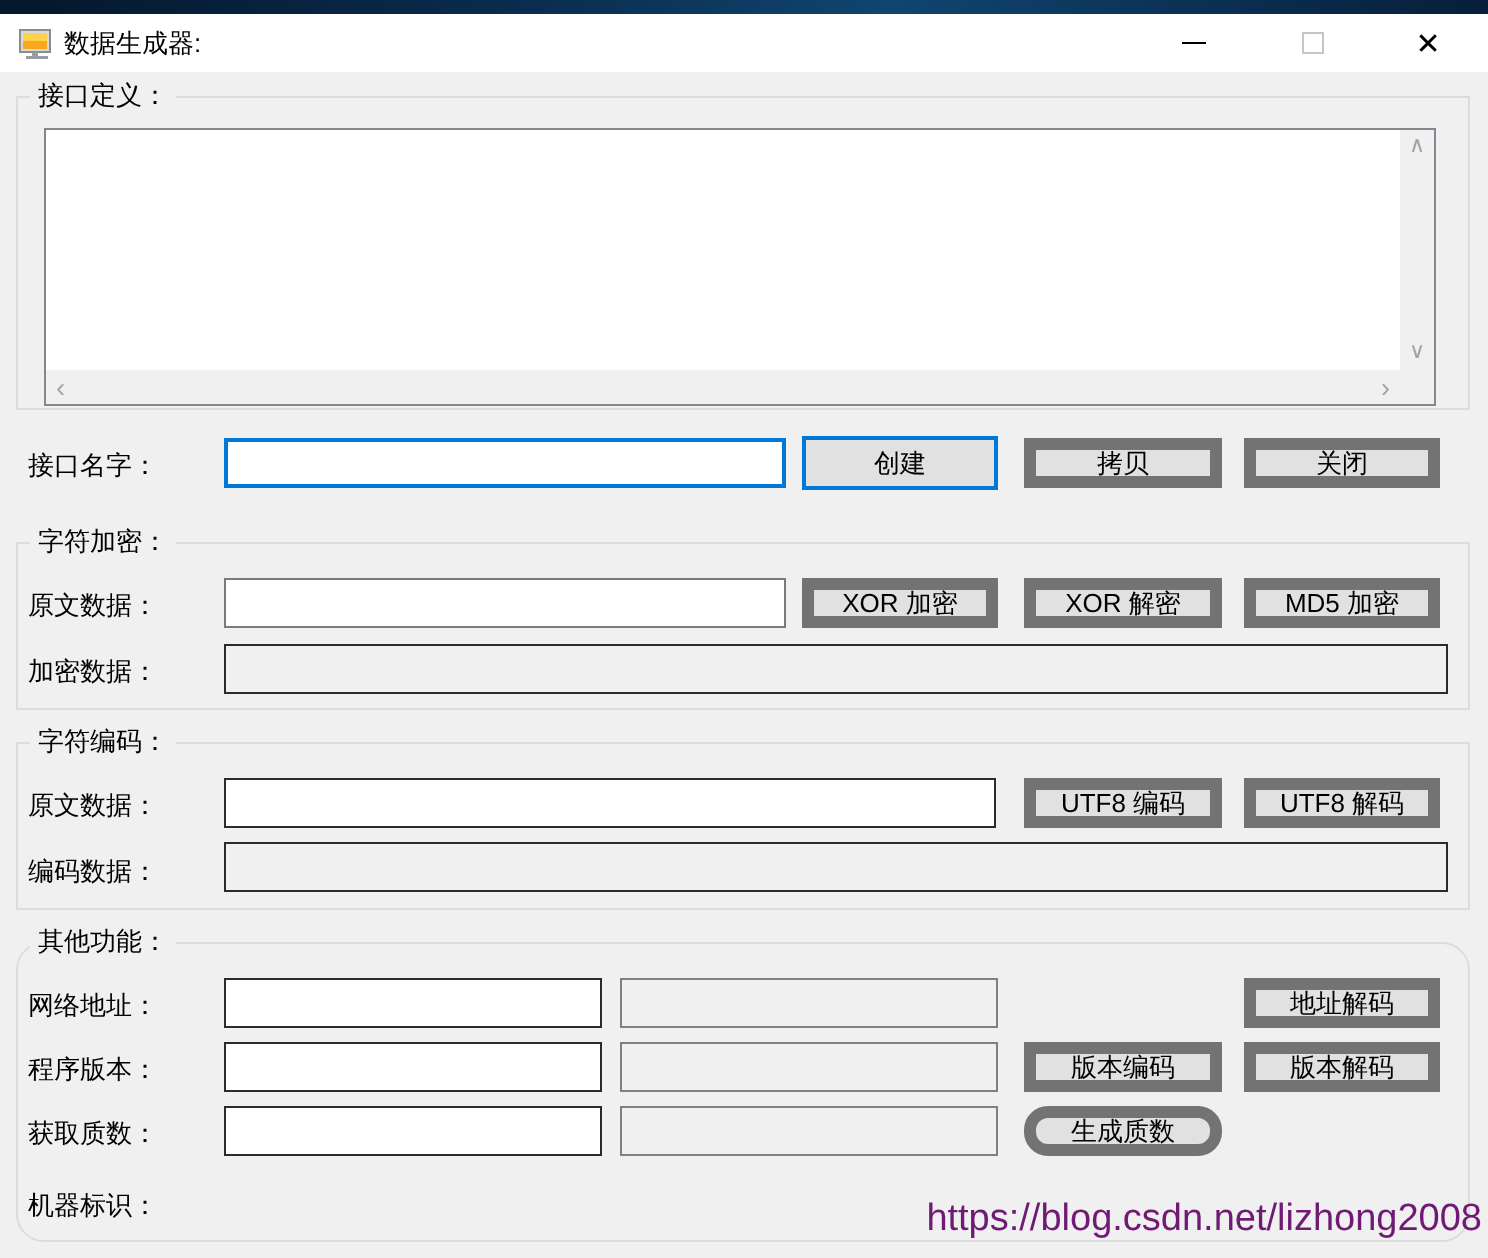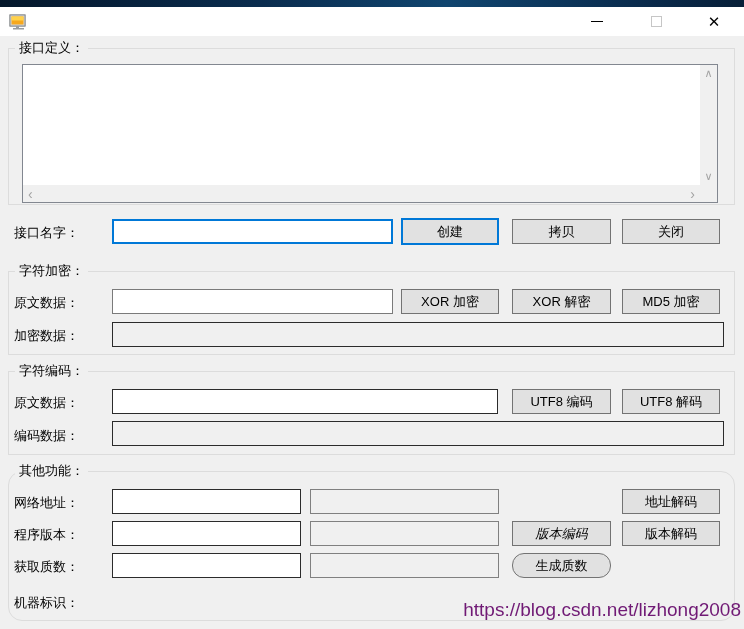--- a/index.html
+++ b/index.html
@@ -46,21 +46,21 @@
   
   .txt { position:absolute; background:#fff; border:1px solid #7a7a7a; height:25px; font-family:"Liberation Sans",sans-serif; font-size:13px; padding:0 4px; outline:none; }
   .txt-focus { border:2px solid #0078d7; }
   .txt-dark { border:1px solid #2b2b2b; }
   .field { position:absolute; height:25px; background:#f0f0f0; display:flex; align-items:center; padding:0 4px; overflow:hidden; }
   .field-dark { border:1px solid #2b2b2b; }
   .field-gray { border:1px solid #808080; }
   .hex { font-family:"Liberation Serif", serif; font-size:14px; letter-spacing:0.5px; }
 
   
-  .btn { position:absolute; height:25px; background:#e1e1e1; border:1px solid #737373; display:flex; align-items:center; justify-content:center; font-size:13px; cursor:default; white-space:nowrap; }
+  .btn { position:absolute; height:25px; background:#e1e1e1; border:6px solid #737373; display:flex; align-items:center; justify-content:center; font-size:13px; cursor:default; white-space:nowrap; }
   .btn-default { border:2px solid #0078d7; height:27px; }
 
   .col1 { left:401px; width:98px; }
   .col2 { left:512px; width:99px; }
   .col3 { left:622px; width:98px; }
 
   .watermark { position:absolute; right:3px; top:599px; font-size:19px; color:#701a75; z-index:9; white-space:nowrap; }
 </style>
 </head>
 <body>
@@ -73,20 +73,21 @@
     <span class="app-icon">
       <svg width="18" height="18" viewBox="0 0 18 18">
         <rect x="1" y="2" width="15" height="11" fill="#b9bcబ" stroke="#8a8d90"></rect>
         <rect x="1" y="2" width="15" height="11" fill="#d7d9db" stroke="#8a8d90"></rect>
         <rect x="2.5" y="3.5" width="12" height="8" fill="#f7a81d"></rect>
         <rect x="2.5" y="3.5" width="12" height="4" fill="#ffd24a"></rect>
         <rect x="7" y="13" width="3" height="2" fill="#9a9da0"></rect>
         <rect x="4" y="15" width="11" height="1.5" fill="#9a9da0"></rect>
       </svg>
     </span>
+    <span class="window-title">数据生成器:</span>
     <div class="win-btn btn-min">
       <span class="min-glyph"></span>
     </div>
     <div class="win-btn btn-max">
       <span class="max-glyph"></span>
     </div>
     <div class="win-btn btn-close">
       <span>✕</span>
     </div>
   </div>
@@ -138,21 +139,21 @@
   </div>
 
   <span class="lbl" style="top:494px;">网络地址：</span>
   <input class="txt txt-dark" style="left: 112px; top: 489px; width: 189px;" value="">
   <div class="field field-gray" style="left:310px; top:489px; width:189px;"></div>
   <div class="btn col3" style="top:489px;">地址解码</div>
 
   <span class="lbl" style="top:526px;">程序版本：</span>
   <input class="txt txt-dark" style="left: 112px; top: 521px; width: 189px;" value="">
   <div class="field field-gray" style="left:310px; top:521px; width:189px;"></div>
-  <div class="btn col2" style="top:521px;font-style:italic;">版本编码</div>
+  <div class="btn col2" style="top:521px;">版本编码</div>
   <div class="btn col3" style="top:521px;">版本解码</div>
 
   <span class="lbl" style="top:558px;">获取质数：</span>
   <input class="txt txt-dark" style="left: 112px; top: 553px; width: 189px;" value="">
   <div class="field field-gray" style="left:310px; top:553px; width:189px;"></div>
   <div class="btn col2" style="top:553px;border-radius:12px;">生成质数</div>
 
   <span class="lbl" style="top:594px;">机器标识：</span>
 
   <span class="watermark">https://blog.csdn.net/lizhong2008</span>

